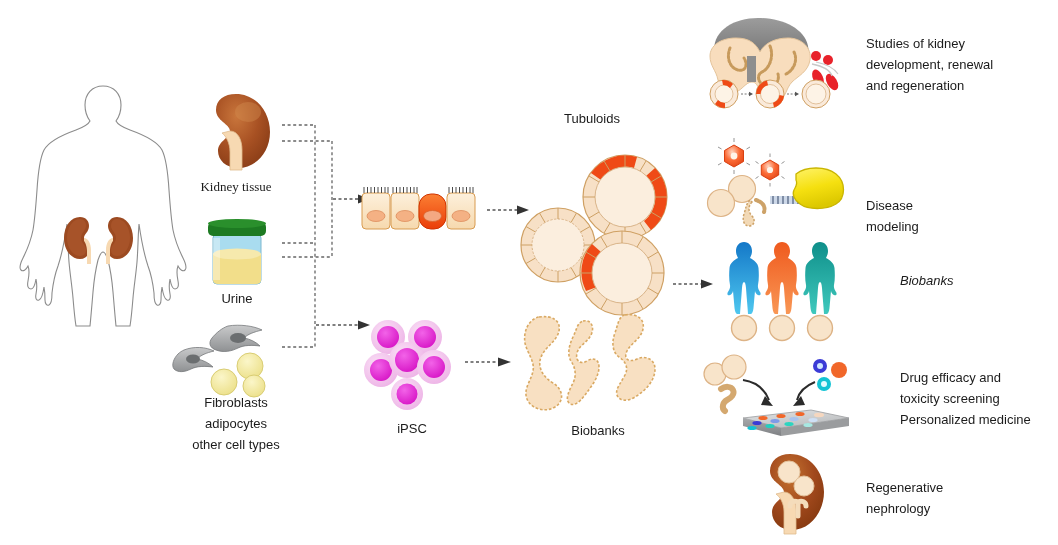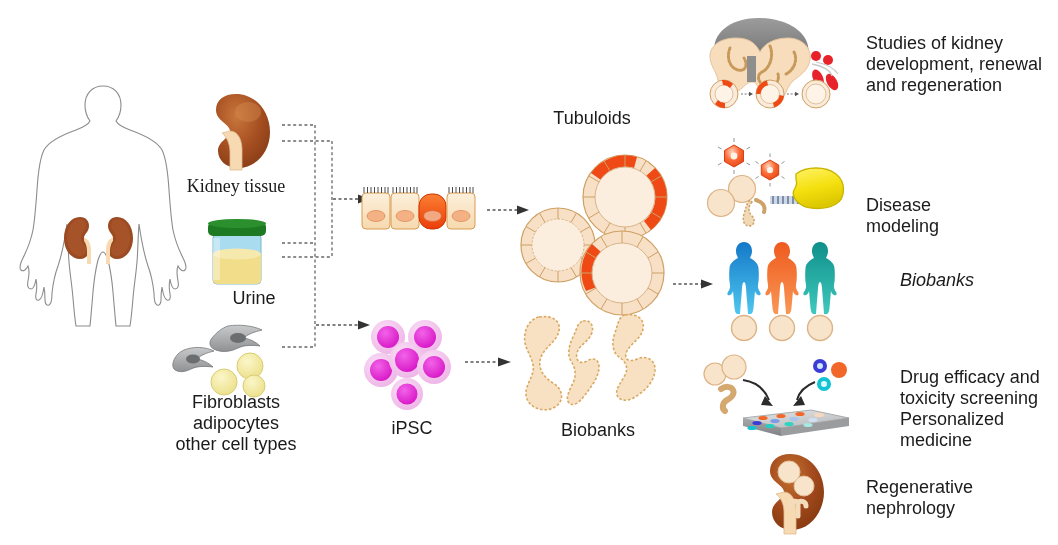--- a/index.html
+++ b/index.html
@@ -1,19 +1,19 @@
 <!DOCTYPE html>
 <html><head>
 <meta charset="utf-8">
 <style>
   html,body{margin:0;padding:0;background:#fff;}
   body{width:1058px;height:545px;position:relative;overflow:hidden;
        font-family:"Liberation Sans","DejaVu Sans",sans-serif;color:#1a1a1a;}
   .stage{position:absolute;left:0;top:0;width:1058px;height:545px;}
-  .lbl{position:absolute;font-size:18px;line-height:21px;color:#1b1b1b;white-space:pre-line;}
+  .lbl{position:absolute;font-size:13px;line-height:21px;color:#1b1b1b;white-space:pre-line;}
   .lbl.c{text-align:center;transform:translateX(-50%);}
   .node{position:absolute;}
   svg{overflow:visible;display:block;}
 </style>
 </head>
 <body>
 
 <div class="stage">
 
   <div class="node" style="left:18px;top:78px;">
@@ -87,21 +87,21 @@
   <div class="node" style="left:204px;top:218px;">
     <svg width="66" height="72" viewBox="0 0 66 72">
       <rect x="9" y="16" width="48" height="50" rx="4" fill="#a9dcef" stroke="#7cb8cf" stroke-width="1"></rect>
       <path d="M9 36 L57 36 L57 62 C57 64.5 55 66 52 66 L14 66 C11 66 9 64.5 9 62 Z" fill="#f2de8a"></path>
       <ellipse cx="33" cy="36" rx="24" ry="5.5" fill="#f6e9ad"></ellipse>
       <rect x="4" y="4" width="58" height="14" rx="5" fill="#1d7a22"></rect>
       <ellipse cx="33" cy="5.5" rx="29" ry="4.5" fill="#2a8f2c"></ellipse>
       <rect x="9" y="20" width="7" height="42" fill="#ffffff" opacity="0.35"></rect>
     </svg>
   </div>
-  <div class="lbl c" style="left:237px;top:288px;margin-left:17px;">Urine</div>
+  <div class="lbl c" style="left:237px;top:288px;">Urine</div>
 
   <div class="node" style="left:172px;top:320px;">
     <svg width="120" height="75" viewBox="0 0 120 75">
       <defs>
         <linearGradient id="fibGrad" x1="0" y1="0" x2="0" y2="1">
           <stop offset="0%" stop-color="#c9cacb"></stop>
           <stop offset="100%" stop-color="#8f9193"></stop>
         </linearGradient>
         <radialGradient id="adipGrad" cx="40%" cy="32%" r="72%">
           <stop offset="0%" stop-color="#fbf6c9"></stop>

